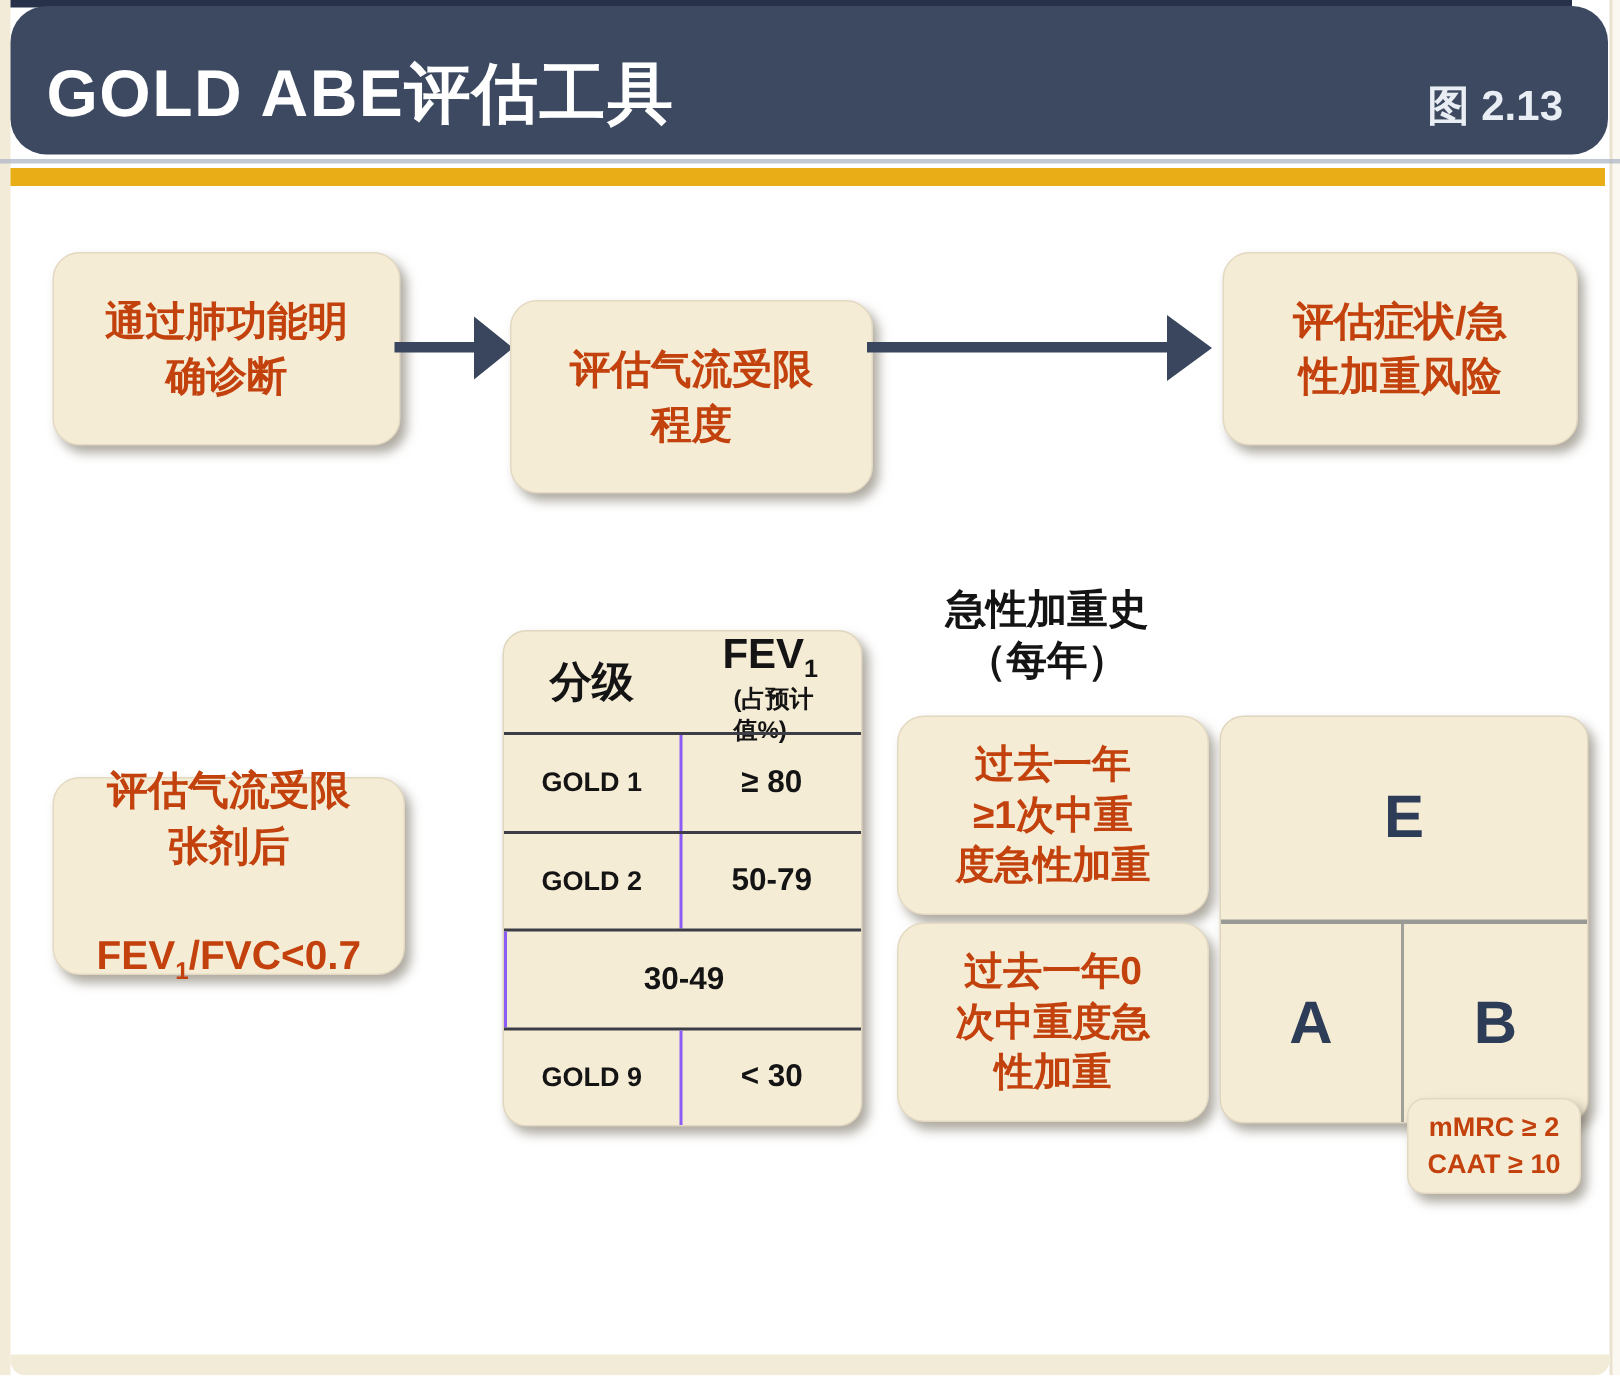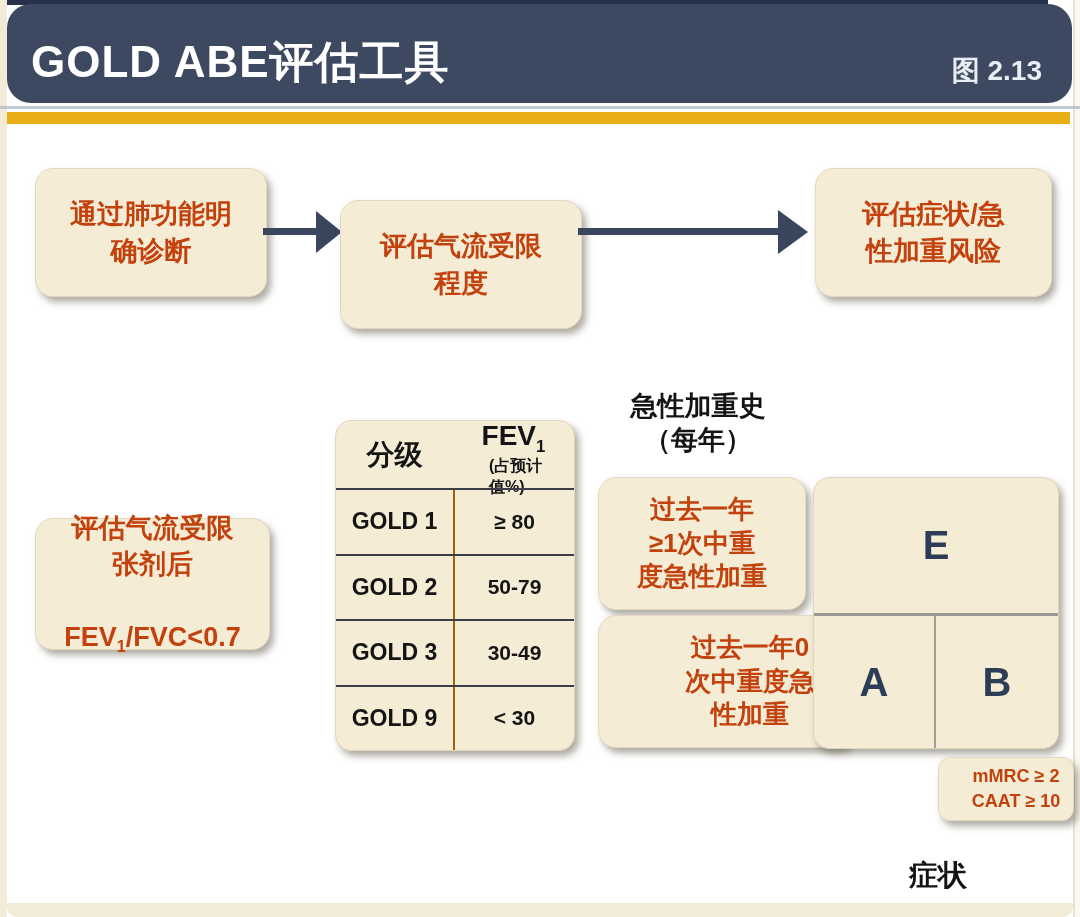--- a/index.html
+++ b/index.html
@@ -66,50 +66,50 @@
     display:flex; flex-direction:column; overflow:hidden;
   }
   .t-header { height:67px; display:flex; flex:none; }
   .t-h1 { width:117px; display:flex; align-items:center; justify-content:center;
           font-size:28px; font-weight:bold; }
   .t-h2 { flex:1; display:flex; flex-direction:column; align-items:center; }
   .t-h2 .main { font-size:28px; font-weight:bold; line-height:1.05; }
   .t-h2 .note { font-size:16px; font-weight:bold; margin-top:1px;margin-left:36px; }
   .t-row { flex:1; display:flex; border-top:2px solid #3d3d47; }
   .t-grade { width:117px; display:flex; align-items:center; justify-content:center;
-             font-size:23px; font-weight:bold; }
-  .t-value { flex:1; border-left:2px solid #a16207; display:flex; align-items:center;
+             font-size:18px; font-weight:bold; }
+  .t-value { flex:1; border-left:2px solid #8b5cf6; display:flex; align-items:center;
              justify-content:center; font-size:21px; font-weight:bold; }
 
   
   .exac-label { left:598px; top:390px; width:200px; text-align:center;
                 font-size:27px; font-weight:bold; line-height:1.25; white-space:pre-line; }
   #exac-high { left:598px; top:477px; width:206px; height:131px; font-size:26px; line-height:1.3; }
-  #exac-low  { left:598px; top:615px; width:206px; height:131px; font-size:26px; line-height:1.3;padding-left:48px; }
+  #exac-low  { left:598px; top:615px; width:206px; height:131px; font-size:26px; line-height:1.3; }
 
   
   .eab {
     left:813px; top:477px; width:244px; height:270px;
     background:#f5ecd6; border:1px solid #e0d6bf; border-radius:16px;
     box-shadow:4px 5px 7px rgba(110,102,85,.55);
     display:flex; flex-direction:column; overflow:hidden;
   }
   .e-cell { height:135px; flex:none; border-bottom:3px solid #9a9a94;
             display:flex; align-items:center; justify-content:center; }
   .ab-row { flex:1; display:flex; }
   .a-cell { width:120px; border-right:2px solid #a0a099;
             display:flex; align-items:center; justify-content:center; }
   .b-cell { flex:1; display:flex; align-items:center; justify-content:center; }
   .group-letter { font-size:40px; font-weight:bold; color:#2e3d57; }
 
   
   #mmrc-low  { left:808px; top:769px; width:122px; height:68px; font-size:18px;
                line-height:1.4; border-radius:12px; }
-  #mmrc-high { left:938px; top:757px; width:114px; height:62px; font-size:18px;
-               line-height:1.4; border-radius:12px;padding-left:20px; }
+  #mmrc-high { left:938px; top:732px; width:114px; height:62px; font-size:18px;
+               line-height:1.4; border-radius:12px; }
   .symptom-label { left:863px; top:856px; width:150px; text-align:center;
                    font-size:29px; font-weight:bold; }
 </style>
 </head>
 <body>
 
 <div id="canvas">
 
   <div class="abs edge-left"></div>
   <div class="abs edge-right"></div>
@@ -154,21 +154,20 @@
     </div>
     <div class="t-row">
       <div class="t-grade">GOLD 1</div>
       <div class="t-value">≥ 80</div>
     </div>
     <div class="t-row">
       <div class="t-grade">GOLD 2</div>
       <div class="t-value">50-79</div>
     </div>
     <div class="t-row">
-      <div class="t-grade">GOLD 3</div>
       <div class="t-value">30-49</div>
     </div>
     <div class="t-row">
       <div class="t-grade">GOLD 9</div>
       <div class="t-value">&lt; 30</div>
     </div>
   </div>
 
   <div class="abs exac-label">急性加重史
 （每年）</div>
@@ -188,15 +187,14 @@
         <span class="group-letter">A</span>
       </div>
       <div class="b-cell">
         <span class="group-letter">B</span>
       </div>
     </div>
   </div>
 
   <div class="cbox" id="mmrc-high">mMRC ≥ 2
 CAAT ≥ 10</div>
-  <div class="abs symptom-label">症状</div>
 
 </div>
 
 </body></html>

